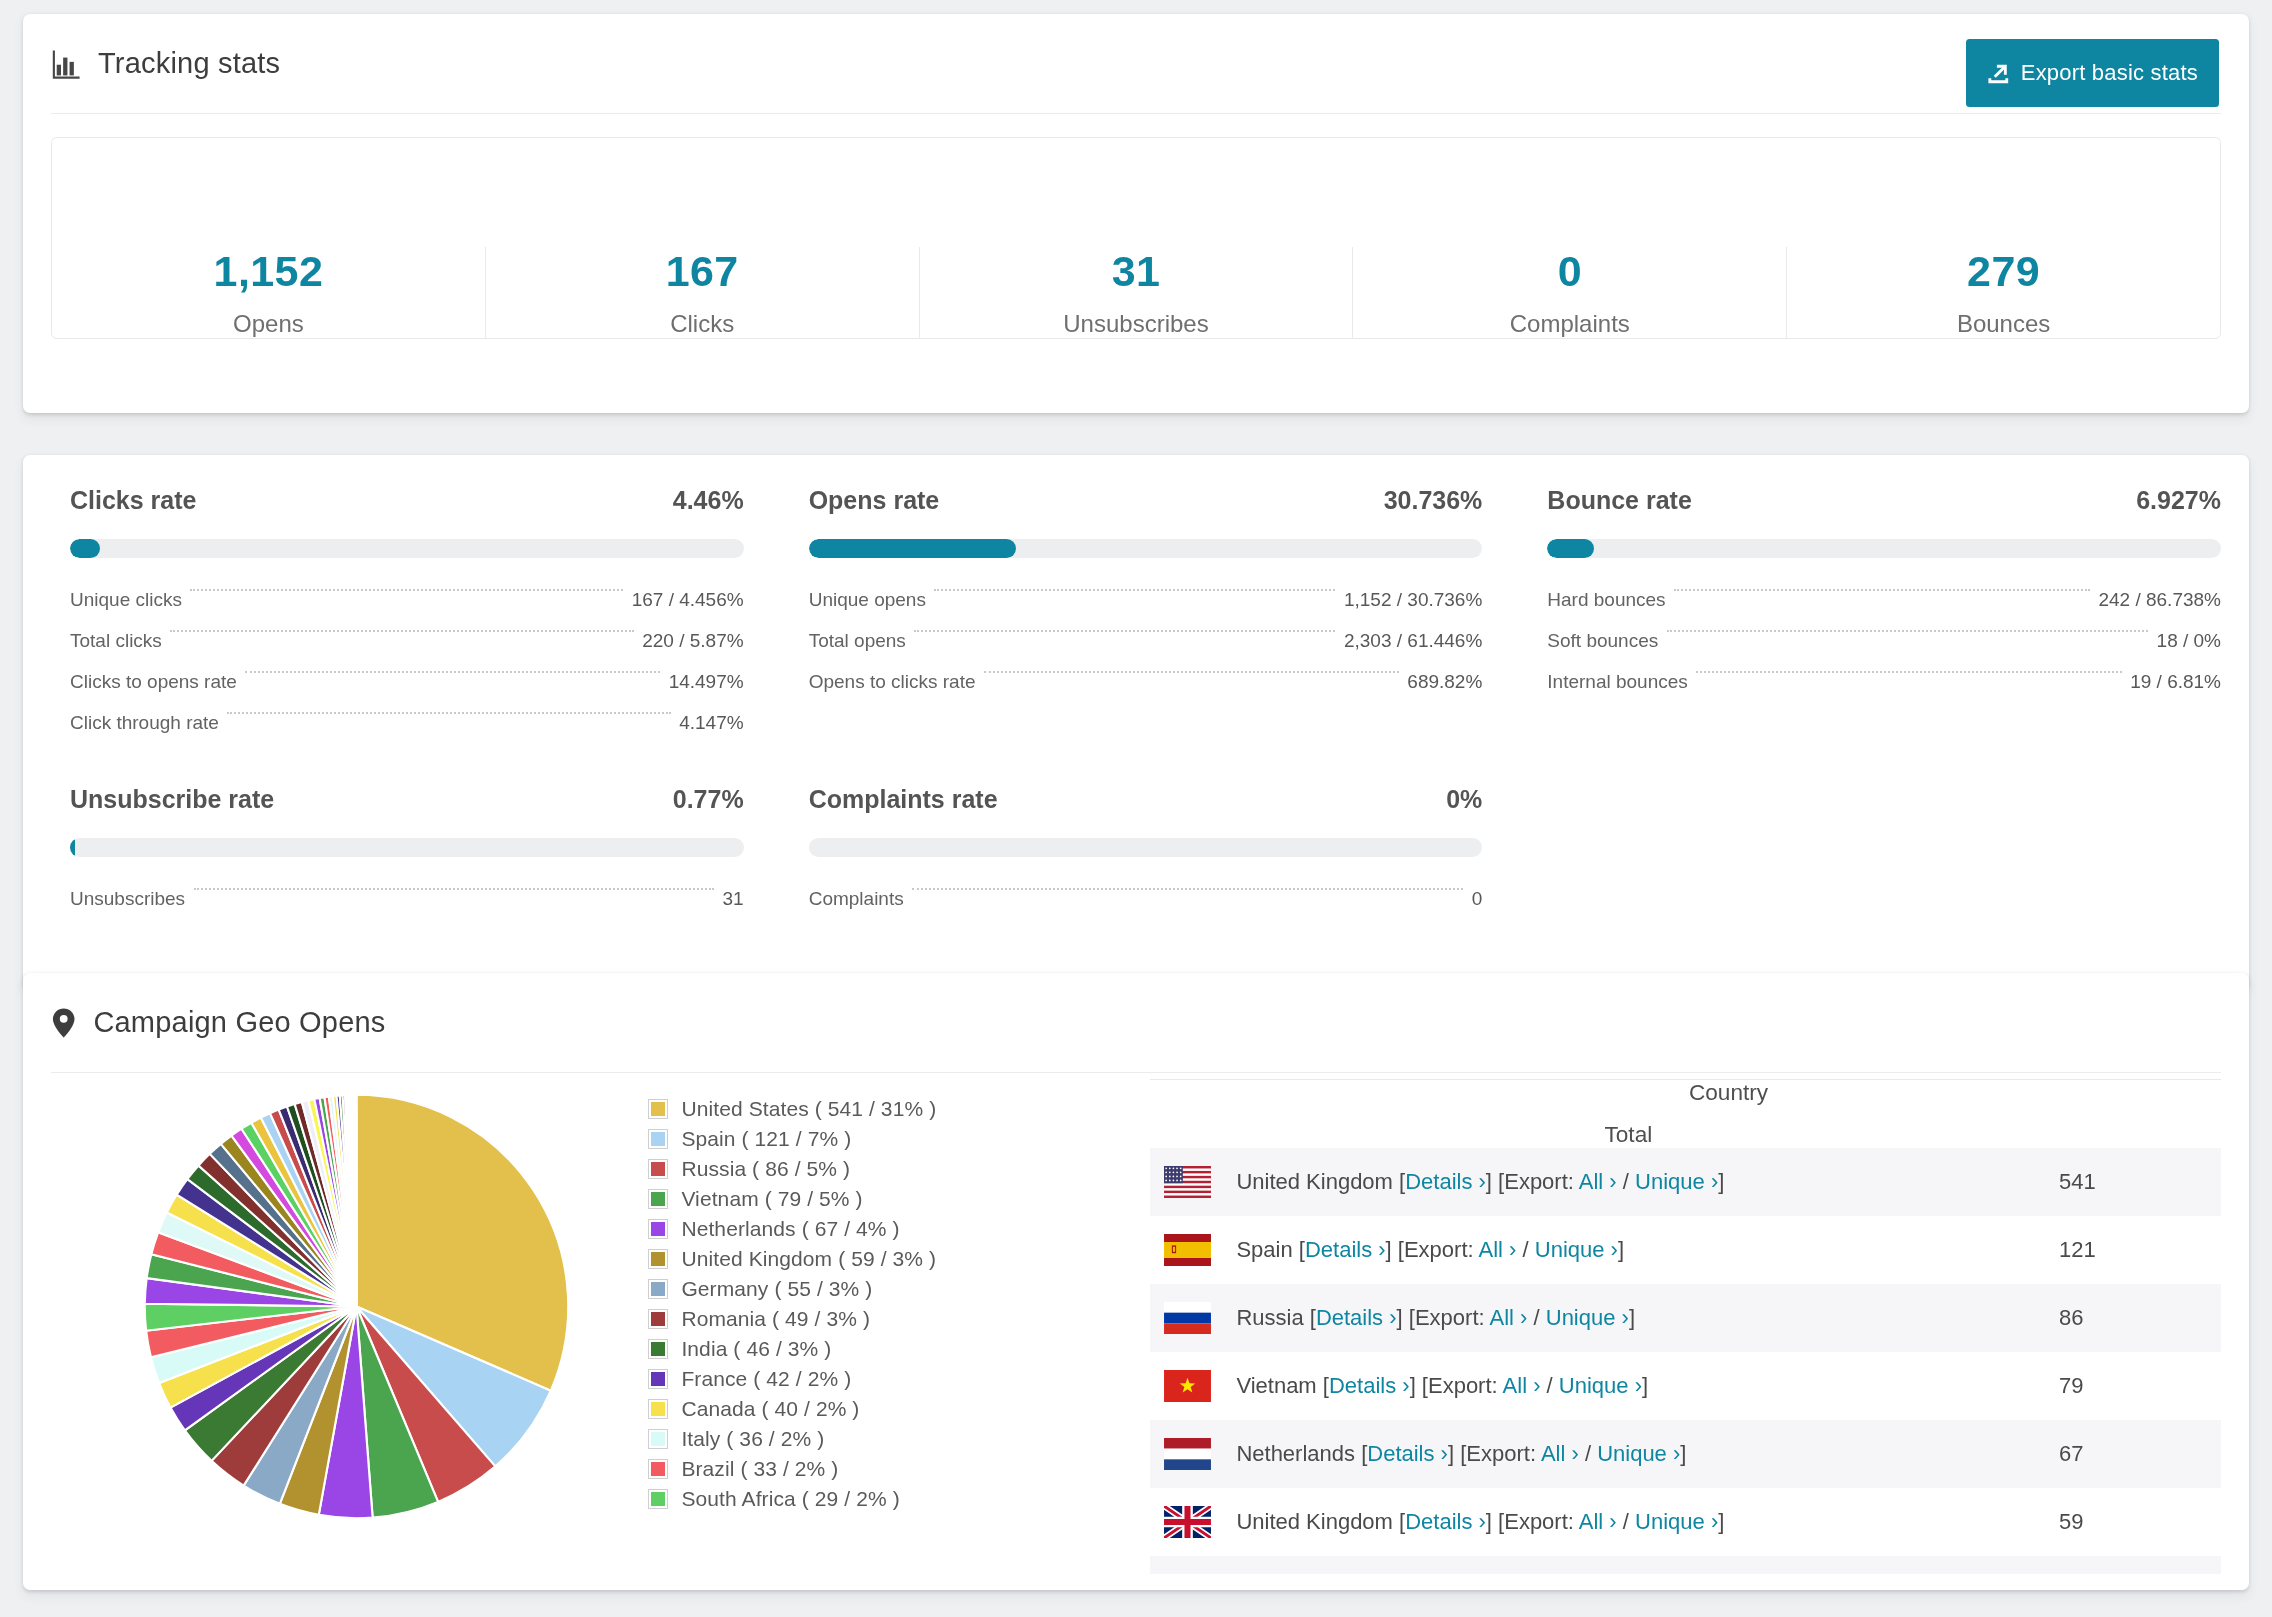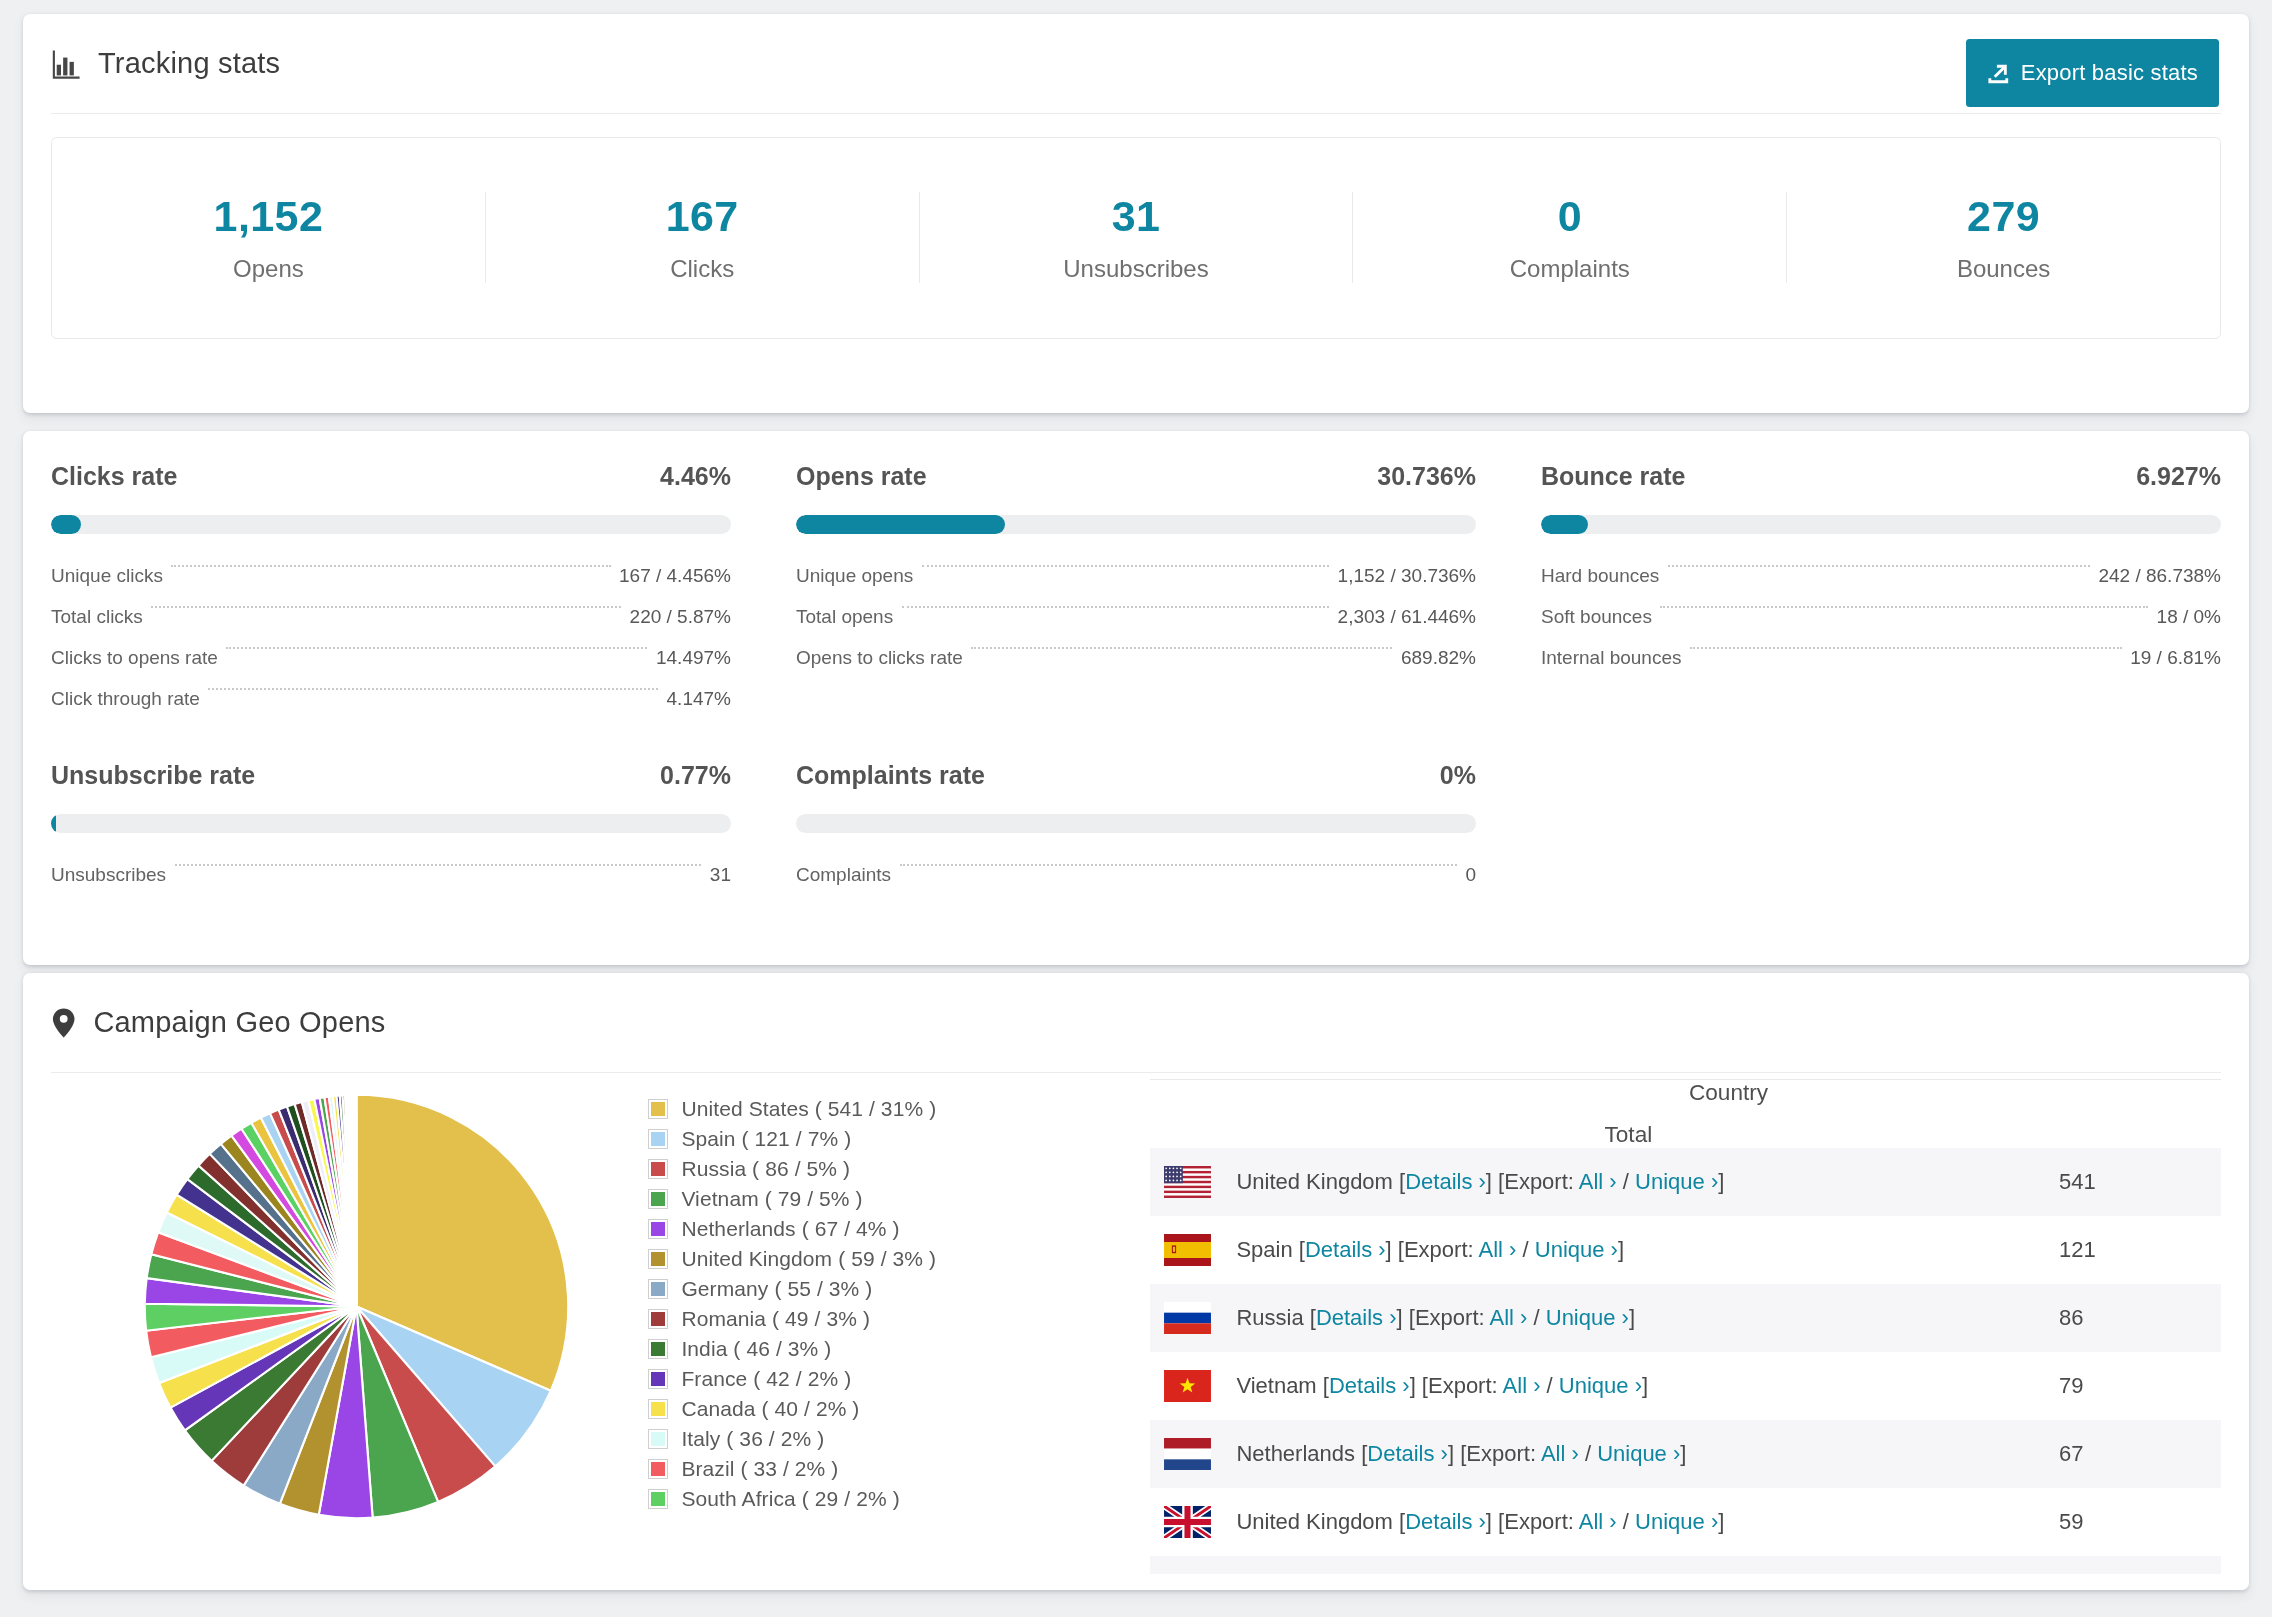--- a/index.html
+++ b/index.html
@@ -7,42 +7,42 @@
   body {
     width:2273px; height:1618px; position:relative; overflow:hidden;
     background:#eff0f2; font-family:"Liberation Sans", sans-serif; color:#4a4a4a;
     -webkit-font-smoothing:antialiased;
   }
   .card {
     position:absolute; left:23px; width:2226px; background:#ffffff;
     border-radius:7px; box-shadow:0 1.4px 3.5px rgba(45,55,70,.16), 0 5.6px 11.3px rgba(45,55,70,.07);
   }
   #card-tracking { top:14px;  height:399px; }
-  #card-rates    { top:431px; height:534px; }
+  #card-rates    { top:455px; height:534px;padding-left:19px; }
   #card-geo      { top:973px; height:617px; overflow:hidden; }
 
   .card-header {
     margin:0 28px; height:100px; display:flex; align-items:center;
     border-bottom:1.4px solid #ececee;
   }
   .card-title { font-size:29px; font-weight:400; color:#3d3d3d; margin-left:17px; letter-spacing:0.2px; }
   .hdr-icon { flex:none; display:inline-flex; }
 
   
   .export-btn {
     position:absolute; top:25.4px; right:30px; height:68px;
     display:flex; align-items:center; gap:11.3px; padding:0 21px;
     background:var(--accent); color:#fff; font-size:22px; border:none; border-radius:3.5px;
     font-family:inherit; cursor:pointer; letter-spacing:0.2px;
   }
 
   
   .stats-row {
     margin:22.6px 28px 0; height:202px; border:1.4px solid #e8e9eb; border-radius:5.6px;
-    display:flex; align-items:center;
+    display:flex; align-items:flex-end;
   }
   .stat-box { flex:1; display:flex; flex-direction:column; align-items:center; justify-content:center; border-left:1.4px solid #e8e9eb; }
   .stat-box:first-child { border-left:none; }
   .stat-value { font-size:43px; font-weight:700; color:var(--accent); letter-spacing:0.4px; }
   .stat-label { font-size:24px; color:#6f6f6f; margin-top:14px; }
 
   
   .rates-grid {
     padding:31px 28px 0; display:grid;
     grid-template-columns:1fr 1fr 1fr; column-gap:65px; row-gap:32px;

